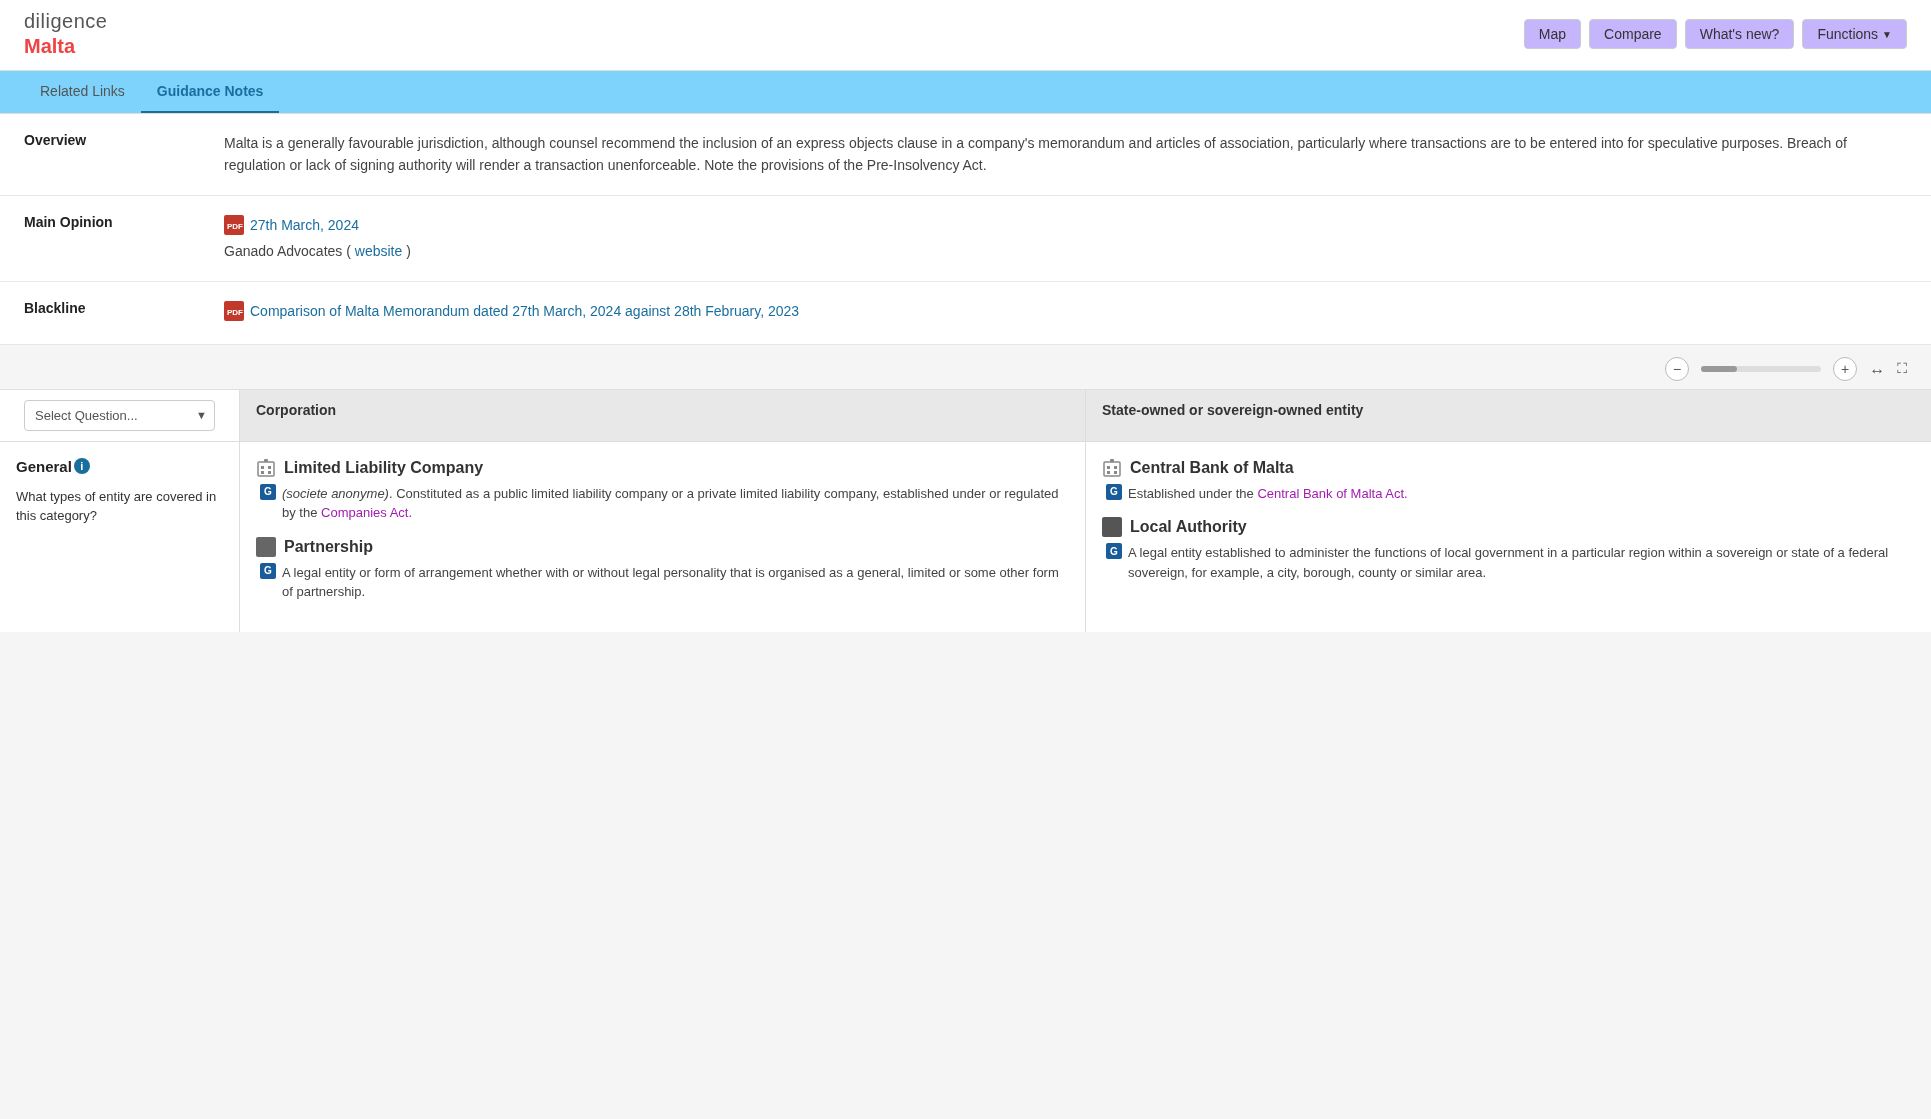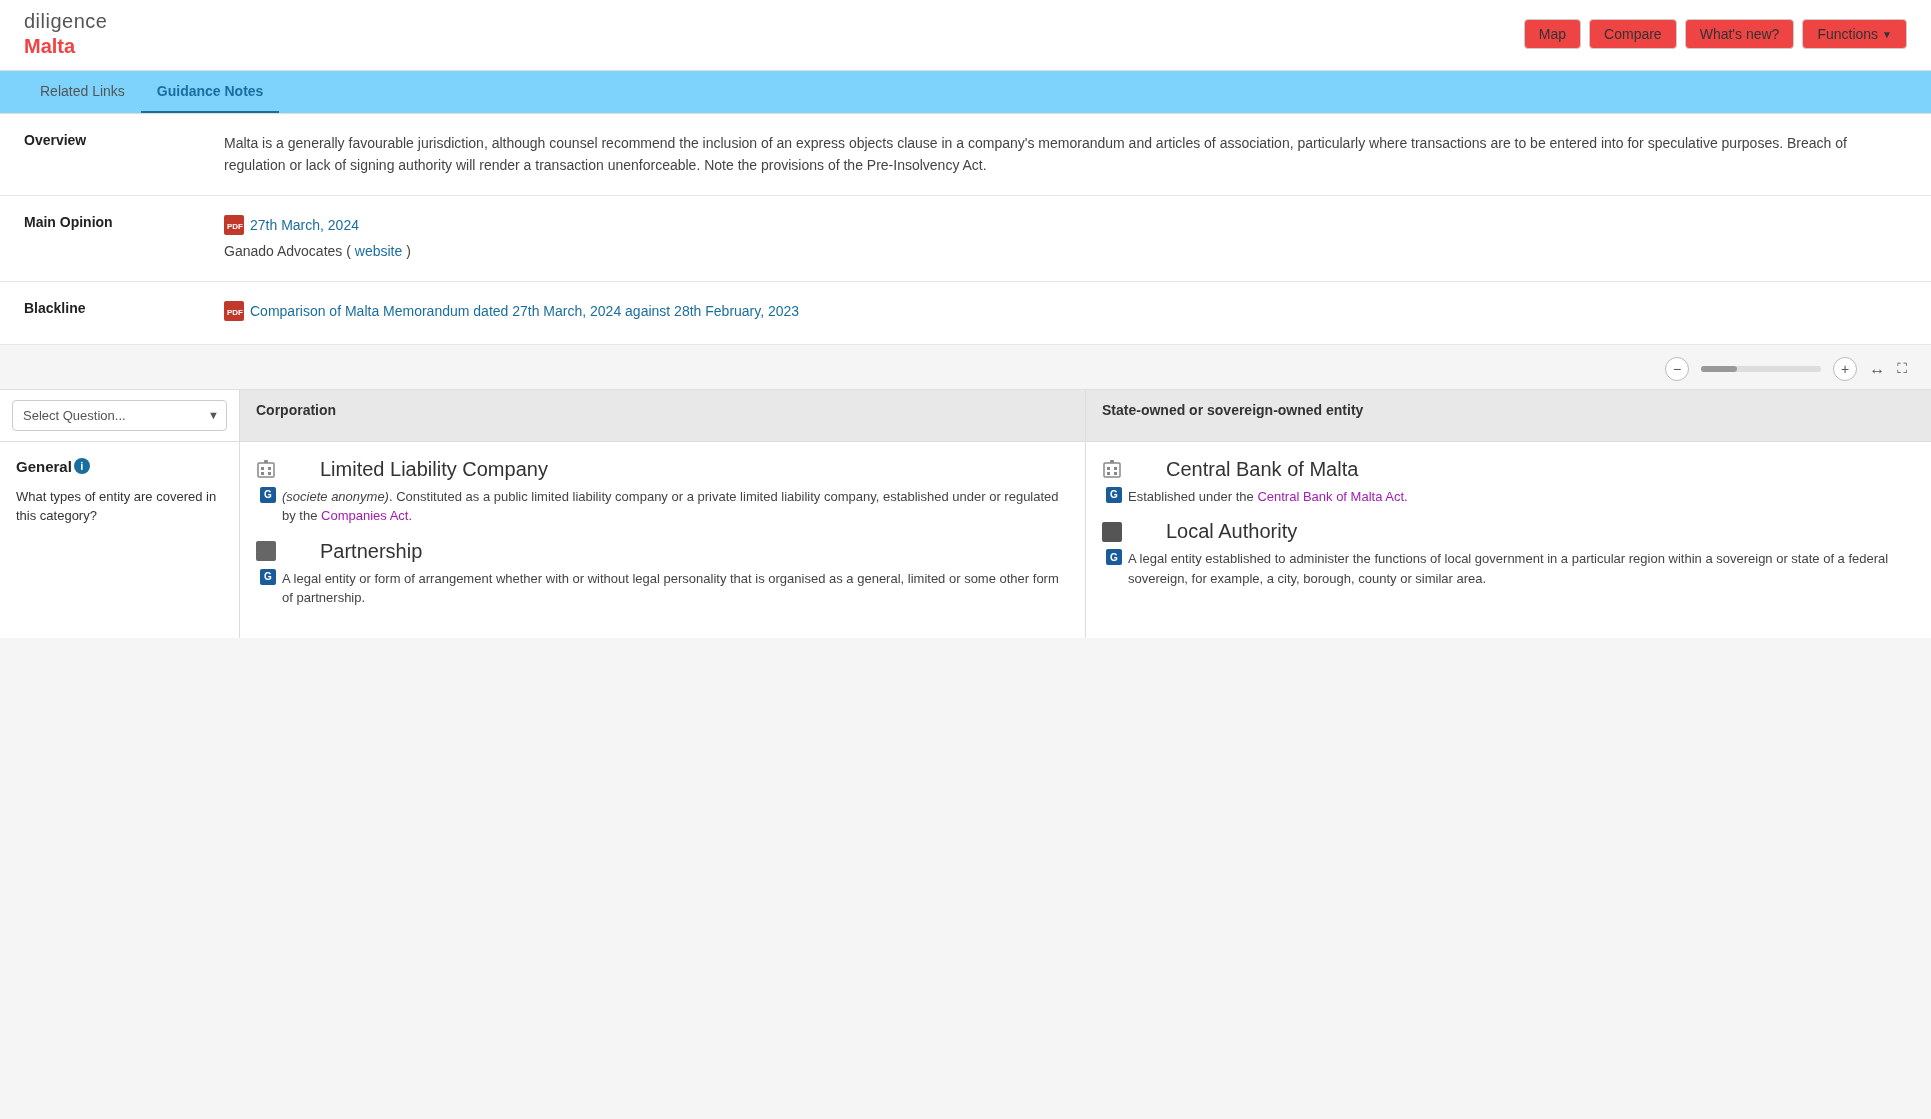--- a/index.html
+++ b/index.html
@@ -27,21 +27,21 @@
       color: #ef4444;
       margin-top: 2px;
     }
     .header-right {
       display: flex;
       align-items: center;
       gap: 8px;
     }
     .header-btn {
       border: 1px solid #ccc;
-      background: #ef4444;
+      background: #c4b5fd;
       border-radius: 4px;
       padding: 6px 14px;
       font-size: 14px;
       cursor: pointer;
       color: #333;
     }
     .functions-btn {
       display: flex;
       align-items: center;
       gap: 4px;
@@ -176,21 +176,21 @@
     
     .question-select-row {
       display: flex;
       align-items: stretch;
       border-bottom: 1px solid #ddd;
     }
     .question-select-cell {
       width: 240px;
       flex-shrink: 0;
       border-right: 1px solid #ddd;
-      padding: 10px 12px;
+      padding: 10px 24px;
     }
     .select-wrapper {
       position: relative;
       width: 100%;
     }
     .select-wrapper select {
       width: 100%;
       padding: 7px 28px 7px 10px;
       border: 1px solid #ccc;
       border-radius: 4px;
@@ -272,24 +272,23 @@
       align-items: center;
       gap: 8px;
       margin-bottom: 6px;
     }
     .entity-icon {
       width: 20px;
       height: 20px;
       flex-shrink: 0;
     }
     .entity-name {
-      font-size: 20px;
-      font-weight: 400;
+      font-size: 16px;
+      font-weight: 700;
       color: #333;
-      margin-left: 36px;
     }
     .entity-detail {
       display: flex;
       align-items: flex-start;
       gap: 6px;
       margin-bottom: 6px;
       padding-left: 4px;
     }
     .entity-detail-text {
       font-size: 13px;

